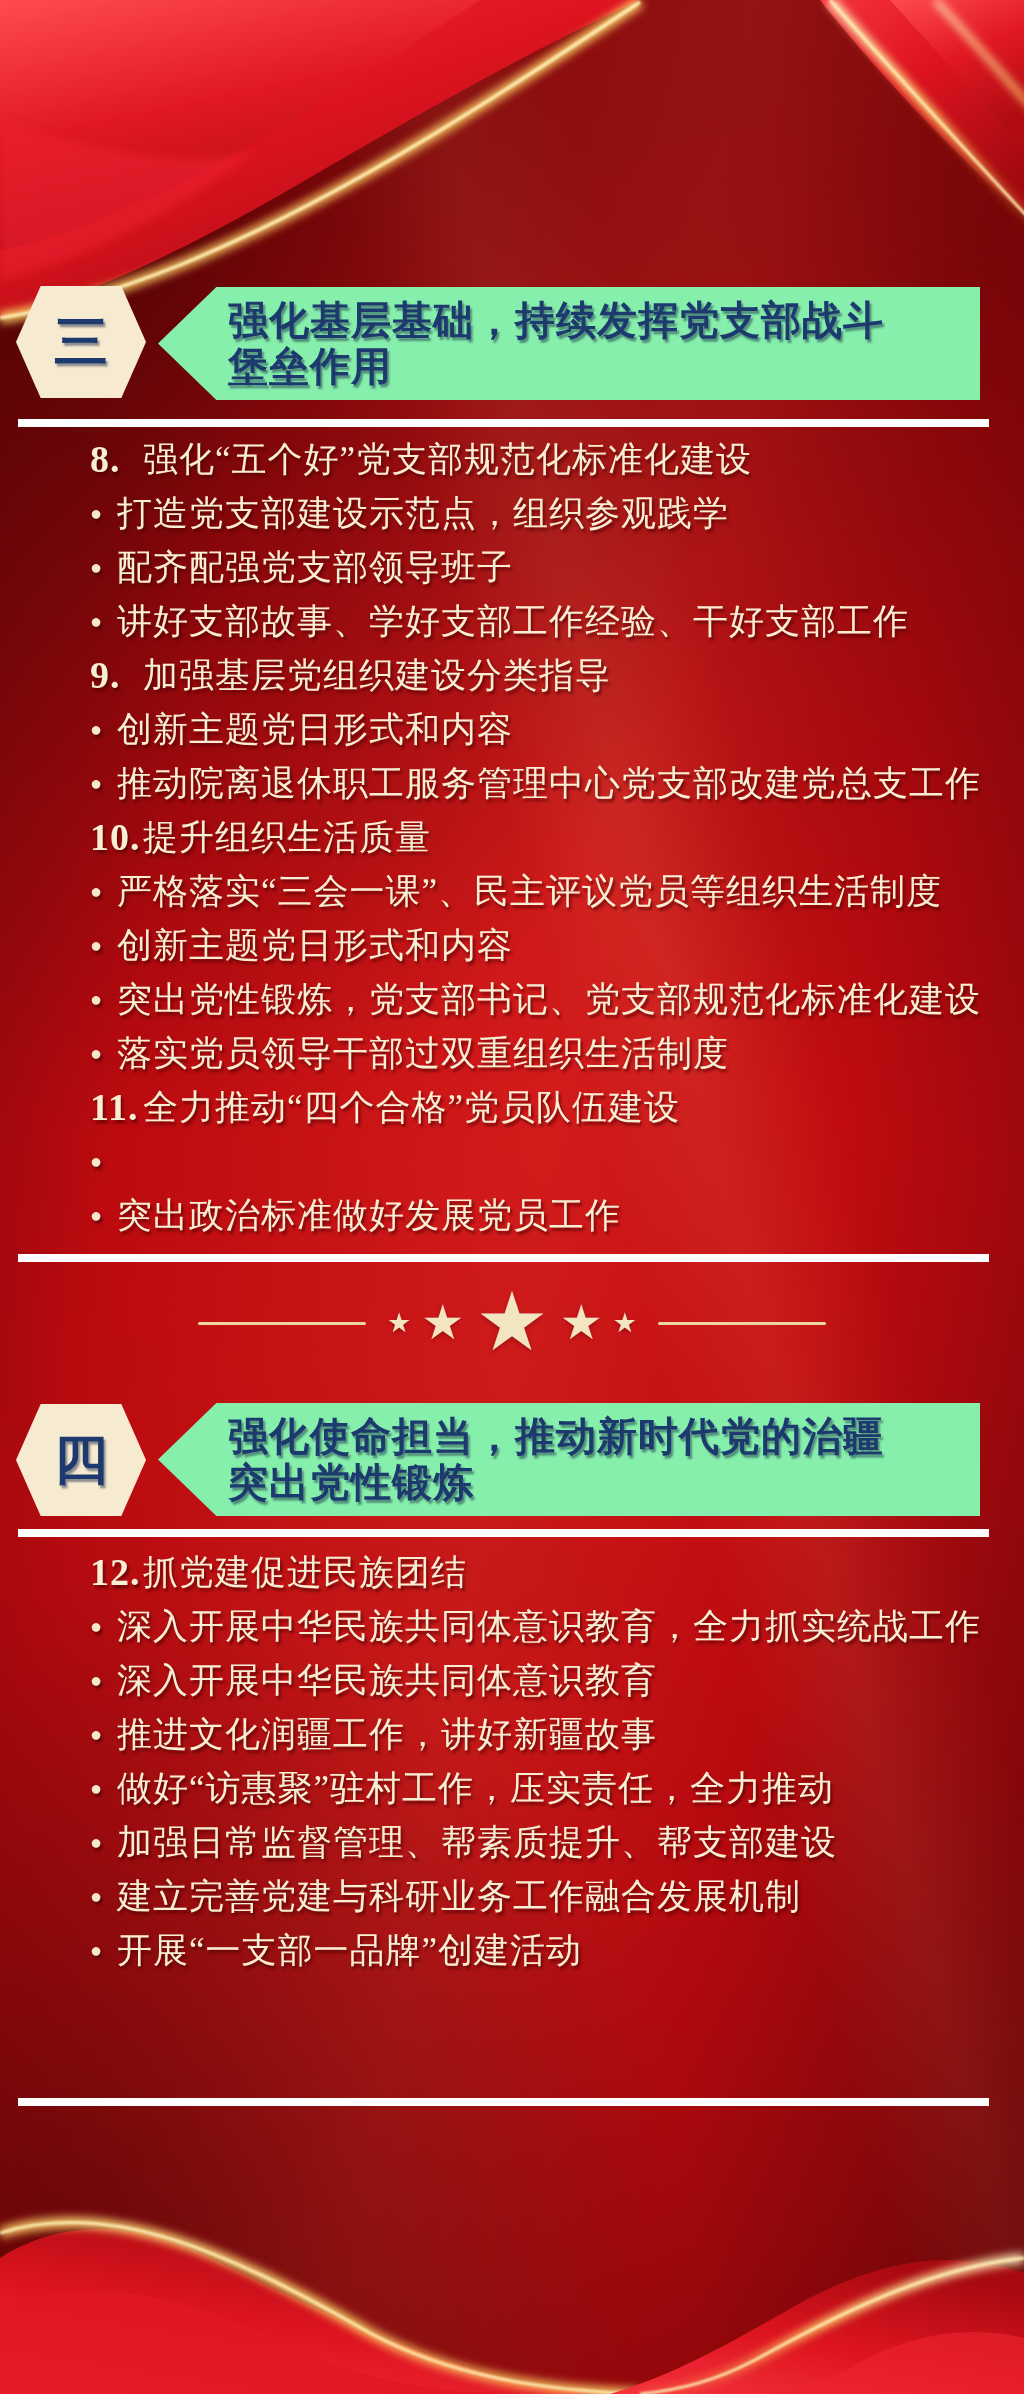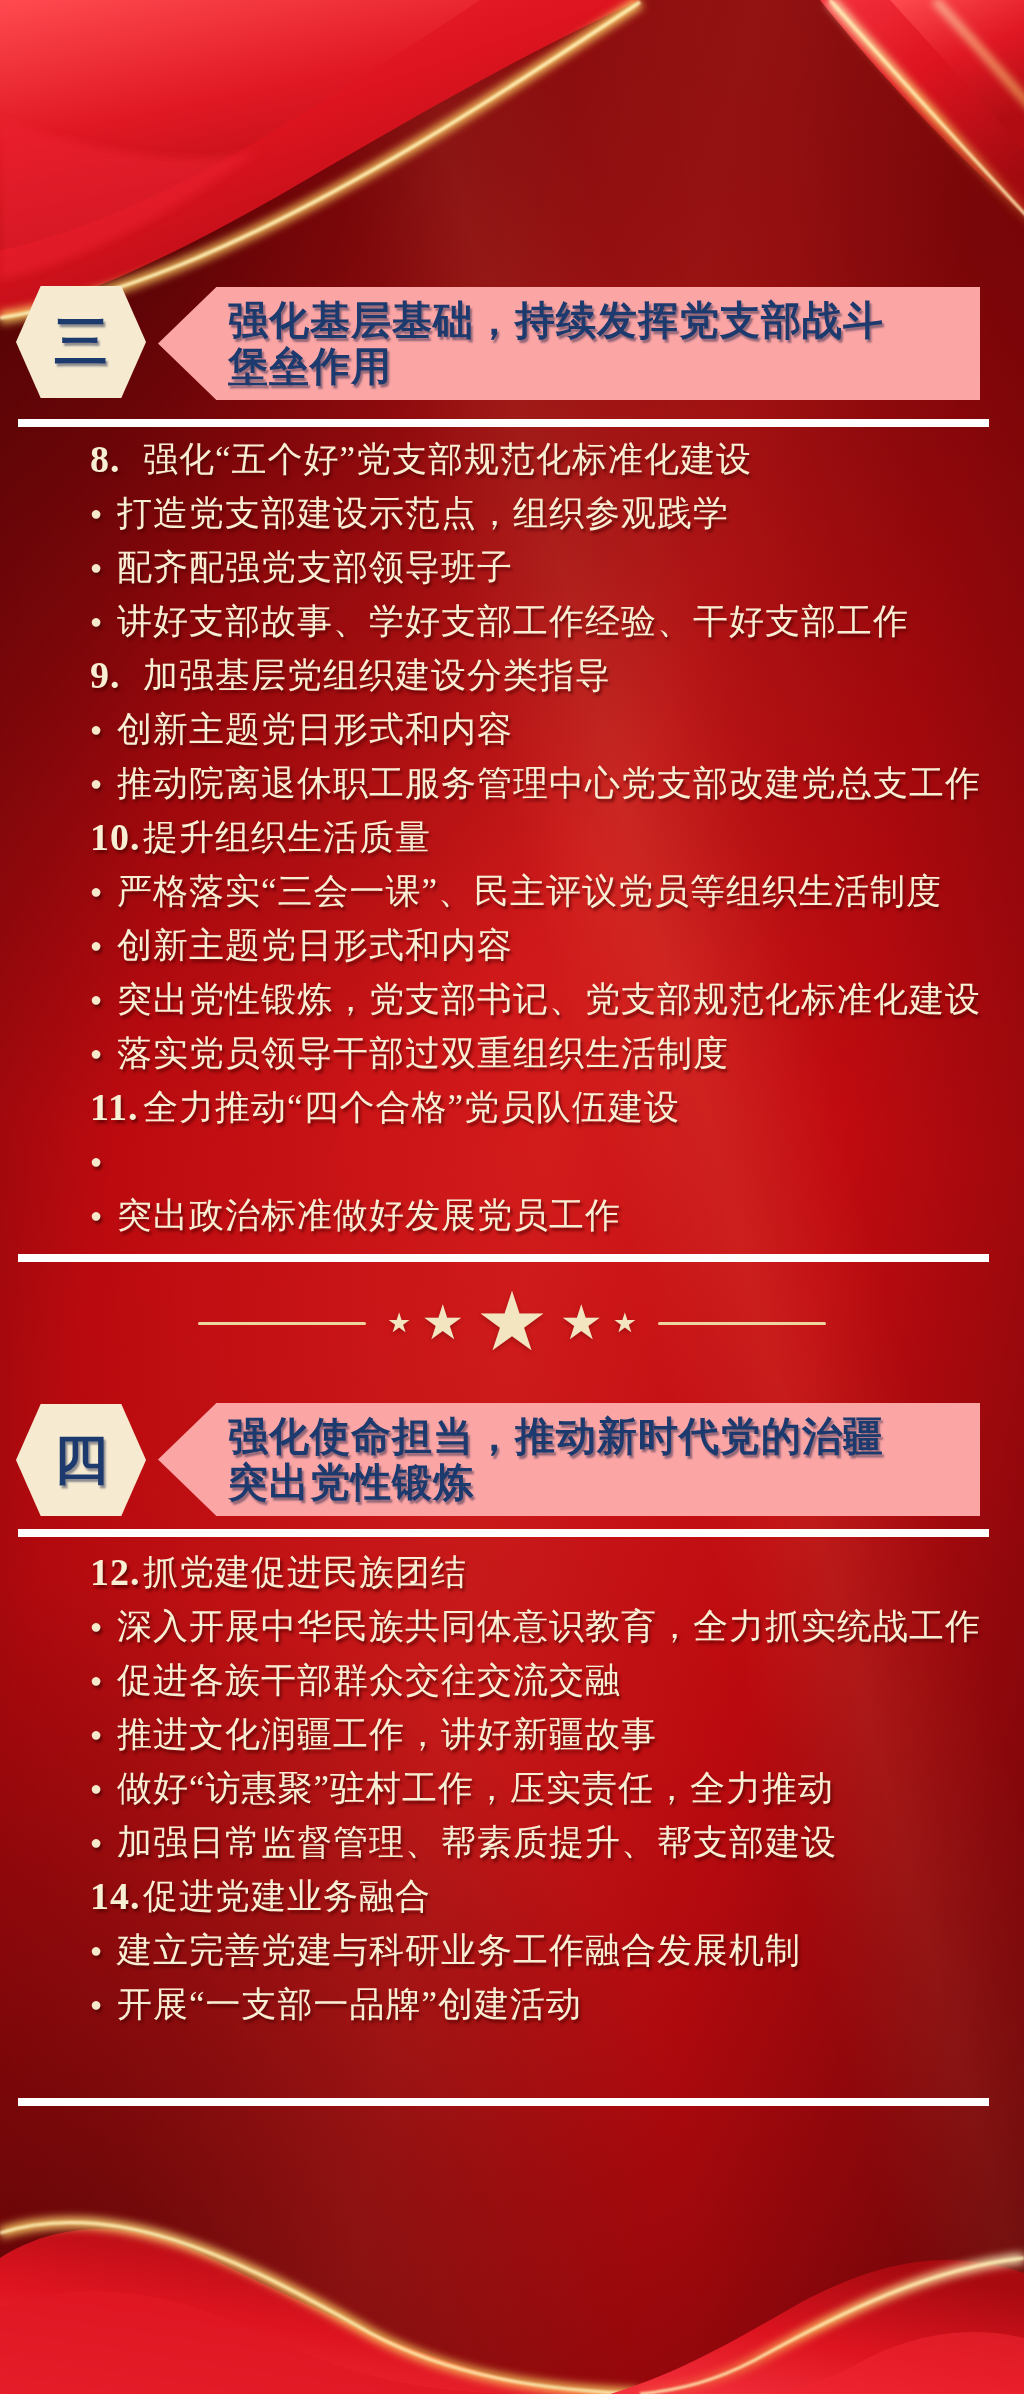--- a/index.html
+++ b/index.html
@@ -23,21 +23,21 @@
   .silk-bottom{bottom:0;height:256px;}
 
   
   .hex{position:absolute;left:16px;width:130px;height:112px;background:#f6ebd1;
        clip-path:polygon(19% 0,81% 0,100% 50%,81% 100%,19% 100%,0 50%);
        display:flex;align-items:center;justify-content:center;
        filter:drop-shadow(3px 4px 3px rgba(80,0,0,.45));}
   .hex .badge{font-size:54px;font-weight:bold;color:#1d3a6e;
        font-family:"Liberation Sans","DejaVu Sans",sans-serif;
        text-shadow:2px 3px 2px rgba(15,25,60,.45);}
-  .banner{position:absolute;left:158px;width:822px;height:113px;background:#fca5a5;
+  .banner{position:absolute;left:158px;width:822px;height:113px;background:#86efac;
        clip-path:polygon(0 50%,7.1% 0,100% 0,100% 100%,7.1% 100%);
        filter:drop-shadow(3px 4px 3px rgba(80,0,0,.45));
        box-sizing:border-box;padding:10px 0 0 70px;}
   .banner .tl{display:block;font-size:40px;line-height:46px;font-weight:bold;color:#1d3a6e;
        font-family:"Liberation Sans","DejaVu Sans",sans-serif;letter-spacing:1px;
        text-shadow:2px 3px 2px rgba(15,25,60,.45);white-space:nowrap;}
 
   
   .hline{position:absolute;left:18px;width:971px;height:8px;background:#ffffff;}
 
@@ -219,43 +219,39 @@
       <span class="txt">抓党建促进民族团结</span>
     </div>
 
     <div class="row bullet">
       <span class="marker">●</span>
       <span class="txt">深入开展中华民族共同体意识教育，全力抓实统战工作</span>
     </div>
 
     <div class="row bullet">
       <span class="marker">●</span>
-      <span class="txt">促进各族干部群众交往交流交融</span>
+      <span class="txt">深入开展中华民族共同体意识教育</span>
     </div>
 
     <div class="row bullet">
       <span class="marker">●</span>
       <span class="txt">推进文化润疆工作，讲好新疆故事</span>
     </div>
 
 
     <div class="row bullet">
       <span class="marker">●</span>
       <span class="txt">做好“访惠聚”驻村工作，压实责任，全力推动</span>
     </div>
 
     <div class="row bullet">
       <span class="marker">●</span>
       <span class="txt">加强日常监督管理、帮素质提升、帮支部建设</span>
     </div>
 
-    <div class="row number">
-      <span class="marker">14.</span>
-      <span class="txt">促进党建业务融合</span>
-    </div>
 
     <div class="row bullet">
       <span class="marker">●</span>
       <span class="txt">建立完善党建与科研业务工作融合发展机制</span>
     </div>
 
     <div class="row bullet">
       <span class="marker">●</span>
       <span class="txt">开展“一支部一品牌”创建活动</span>
     </div>

